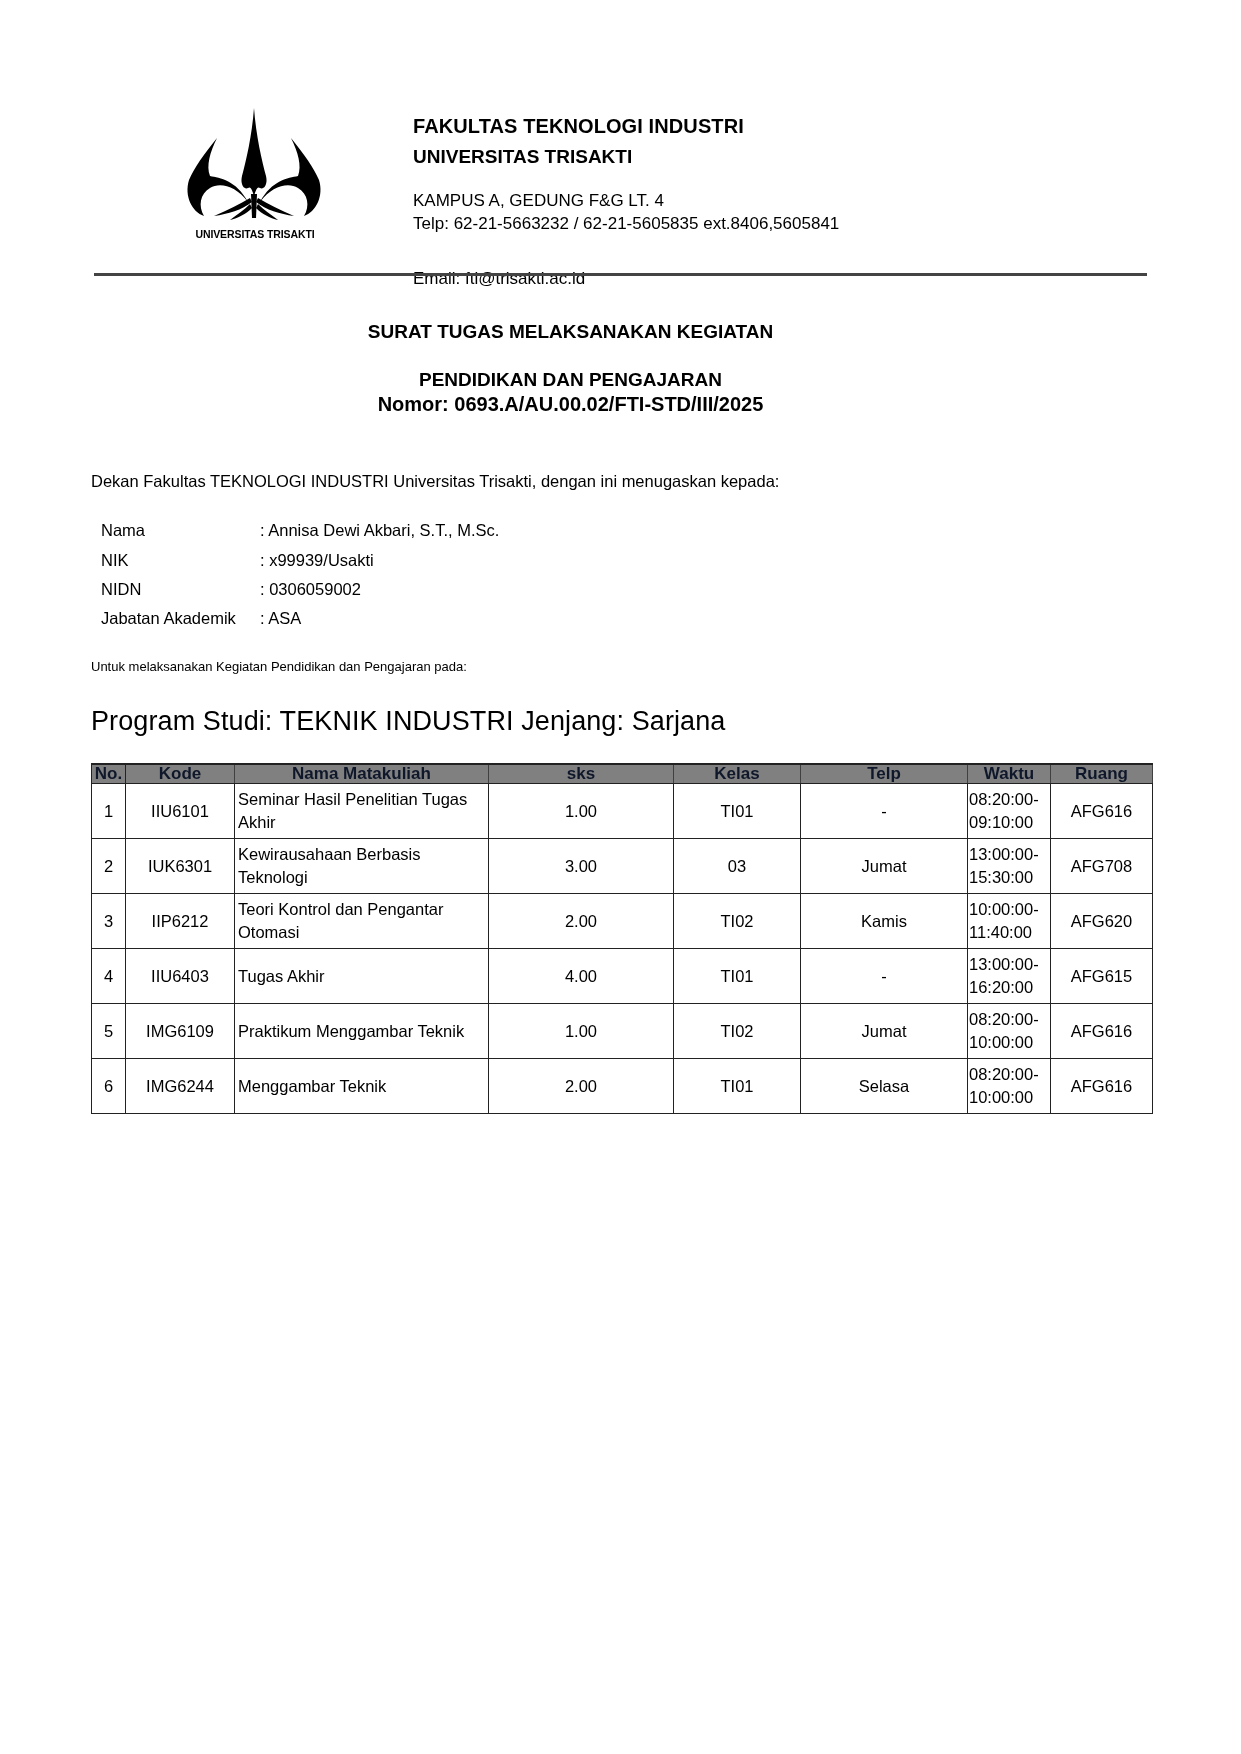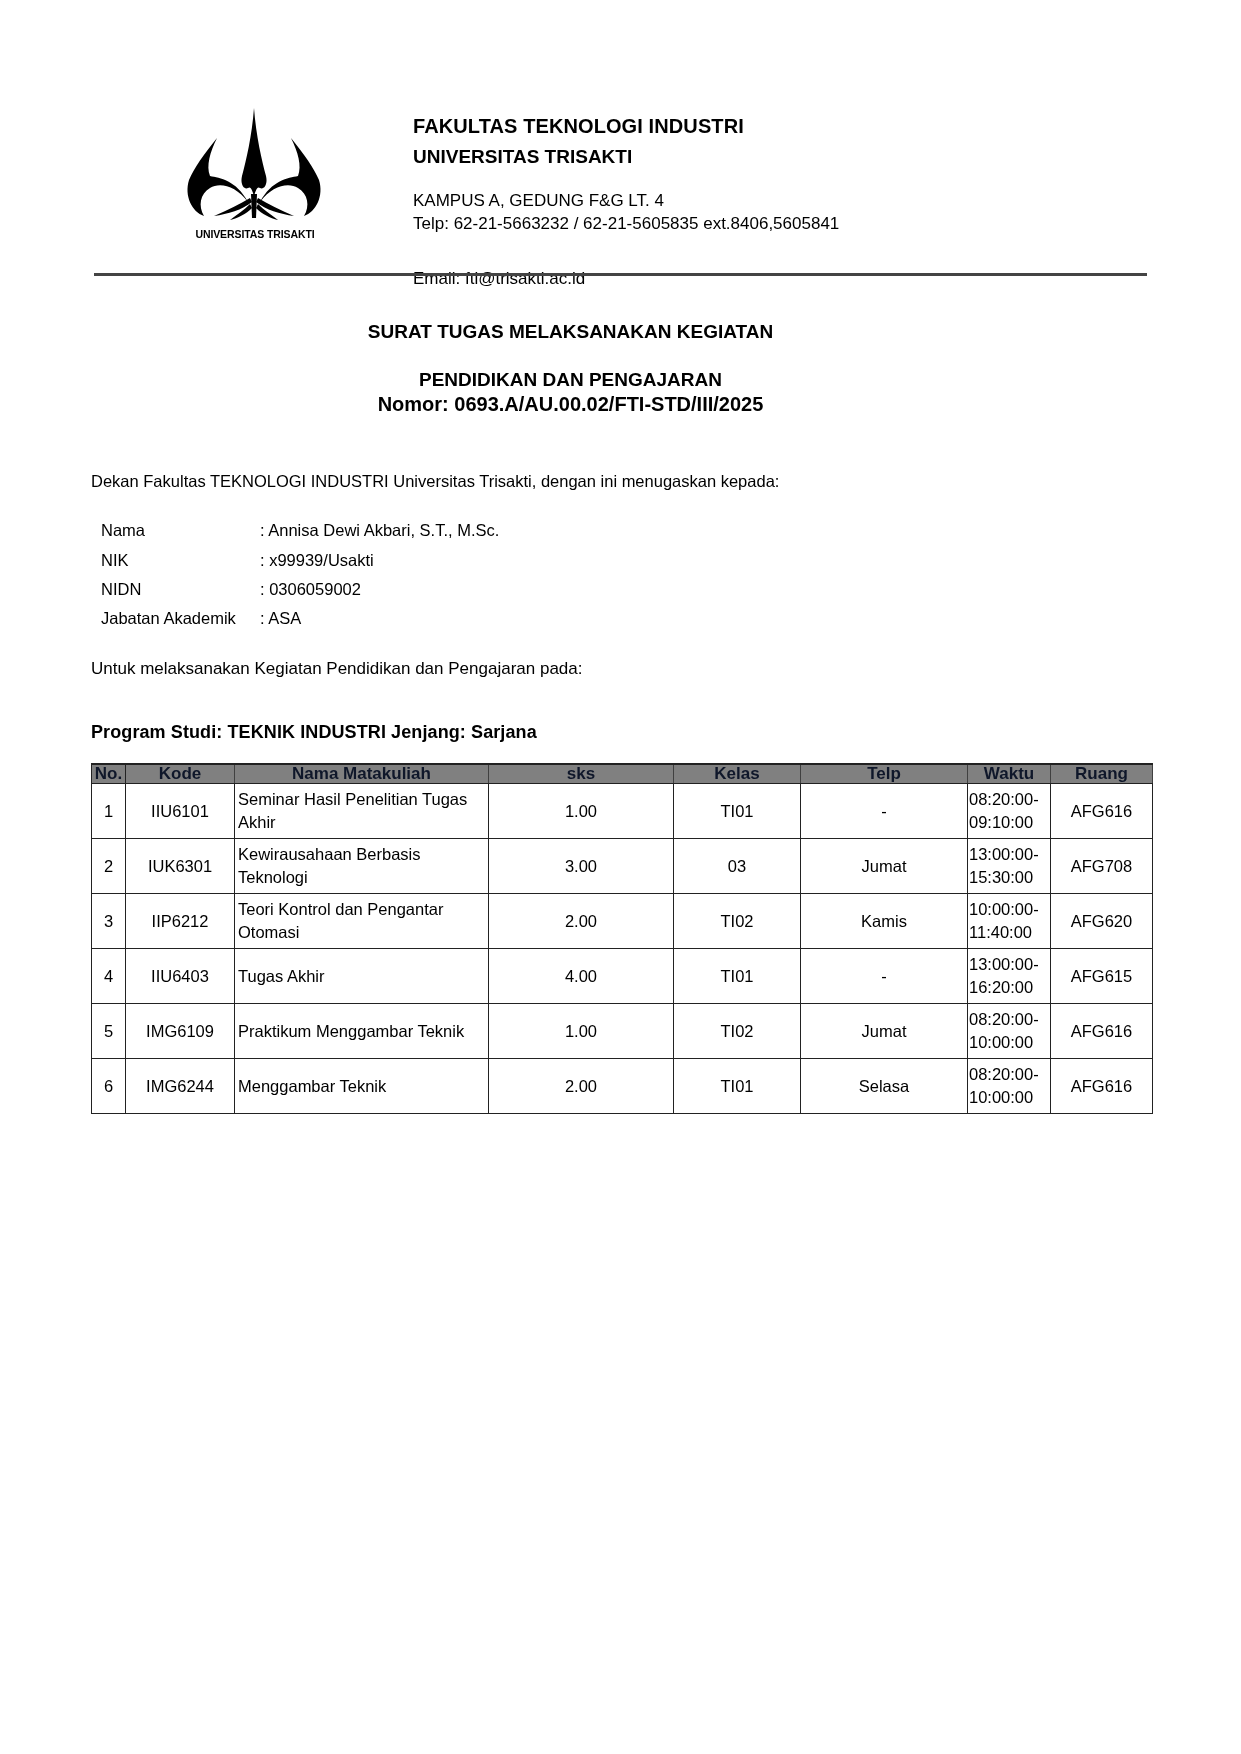--- a/index.html
+++ b/index.html
@@ -25,22 +25,22 @@
   #title2 { top: 369px; font-size: 19px; }
   #nomor { top: 393px; font-size: 20px; }
   
   #intro { left: 91px; top: 472px; font-size: 16.5px; }
   .field { left: 101px; font-size: 16.5px; }
   .field .lbl { display: inline-block; width: 159px; }
   #f-nama { top: 521px; }
   #f-nik { top: 551px; }
   #f-nidn { top: 580px; }
   #f-jab { top: 609px; }
-  #untuk { left: 91px; top: 659px; font-size: 17px; }
-  #program { left: 91px; top: 722px; font-size: 18px; font-weight: bold; letter-spacing: 0.1px; }
+  #untuk { left: 91px; top: 659px; font-size: 13px; }
+  #program { left: 91px; top: 706px; font-size: 27px; font-weight: normal; letter-spacing: 0.1px; }
   
   #course-table { left: 91px; top: 763px; border-collapse: collapse; table-layout: fixed; font-size: 16.5px; }
   #course-table th {
     background: #808080; color: #0f172a; font-weight: bold; font-size: 17px;
     height: 18px; line-height: 18px; padding: 0; border: 1.5px solid #222;
     border-top: 2px solid #222;
   }
   #course-table th + th { border-left: 1px solid #8a8a8a; border-right: 1px solid #404040; }
   #course-table td {
     border: 1.5px solid #222; height: 54px; padding: 0; text-align: center;

